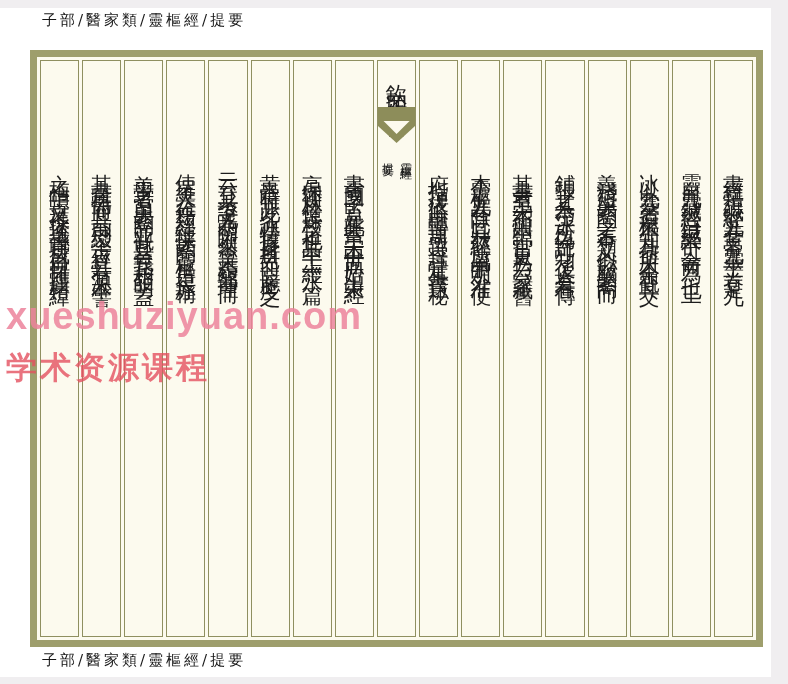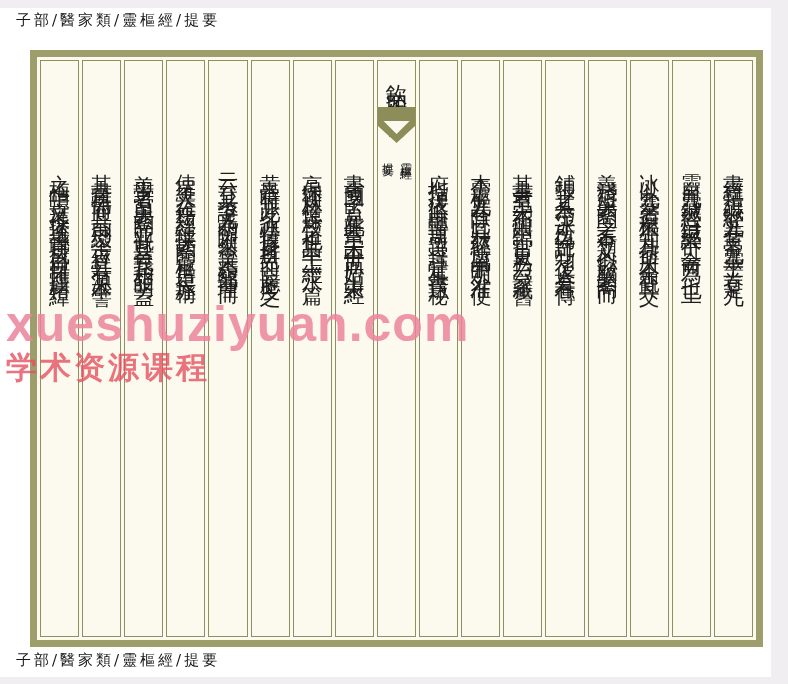--- a/index.html
+++ b/index.html
@@ -6,21 +6,21 @@
   #screen{
     position:relative; width:788px; height:684px;
     background:#f0eef0; overflow:hidden;
     font-family:"DejaVu Serif","Liberation Serif",serif;
   }
   #paper{
     position:absolute; left:0; top:8px; width:771px; height:669px;
     background:#ffffff;
   }
   .breadcrumb{
-    position:absolute; left:16px; color:#161616;
+    position:absolute; left:42px; color:#161616;
     font-size:15px; letter-spacing:3px; white-space:nowrap;
   }
   #breadcrumb-top{ top:11px; }
   #breadcrumb-bottom{ top:651px; }
 
   #frame{
     position:absolute; left:30px; top:50px; width:733px; height:597px;
     border:7px solid #9e9e6c; background:#fcfaee; box-sizing:border-box;
   }
   #grid{
@@ -41,21 +41,21 @@
   .title-text{ font-size:22px; letter-spacing:6px; padding-top:6px; line-height:40px; }
   .fishtail{ width:100%; height:44px; margin-top:4px; }
   .subcols{
     display:flex; flex-direction:row-reverse; gap:3px;
     justify-content:center; margin-top:2px;
   }
   .sub-text{ font-size:12px; letter-spacing:3px; line-height:15px; padding-top:0; }
 
   .wm{ position:absolute; font-family:"Liberation Sans","DejaVu Sans",sans-serif;
        font-weight:bold; white-space:nowrap; z-index:5; }
-  #wm1{ left:6px; top:295px; font-size:50px; letter-spacing:1px; color:rgba(236,130,155,0.85); }
+  #wm1{ left:6px; top:295px; font-size:38px; letter-spacing:1px; color:rgba(236,130,155,0.85); }
   #wm2{ left:6px; top:336px; font-size:31px; letter-spacing:3px; color:rgba(228,80,95,0.8);margin-top:11px; }
 </style>
 </head>
 <body>
 
 <div id="screen">
   <div id="paper"></div>
 
   <div id="breadcrumb-top" class="breadcrumb">子部/醫家類/靈樞經/提要</div>
 

